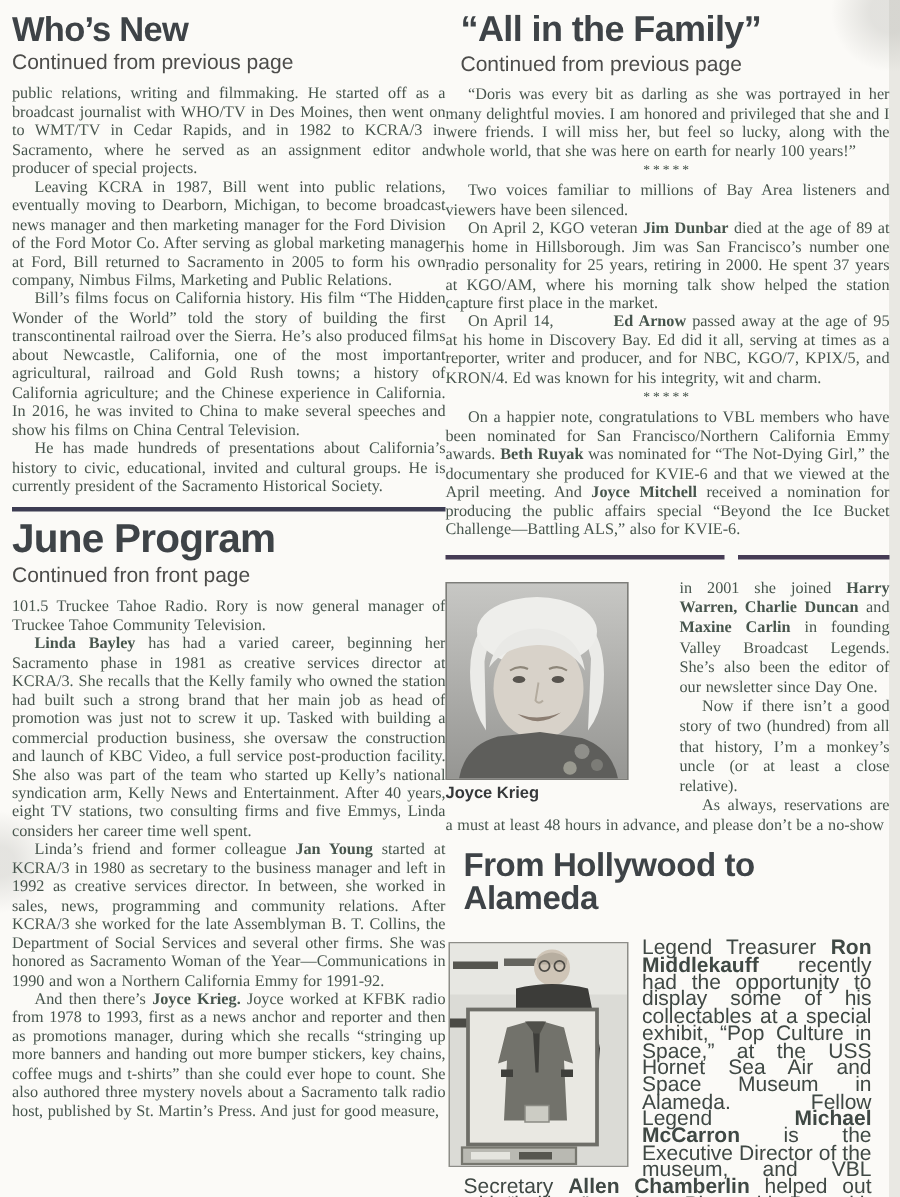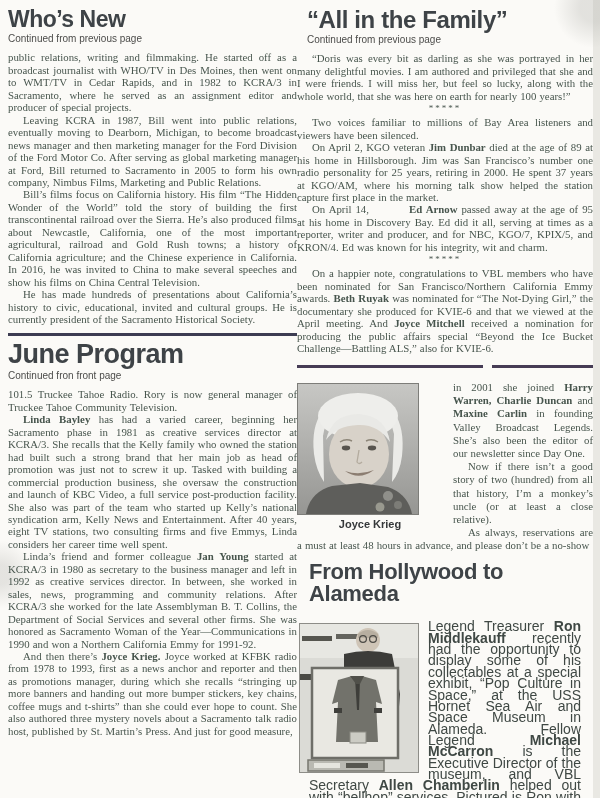--- a/index.html
+++ b/index.html
@@ -27,21 +27,21 @@
     font-family:"Liberation Sans", sans-serif;
     font-weight:bold;color:#3e4347;margin:0;line-height:1.02;
   }
   .h-wn{font-size:23px;letter-spacing:-.5px;}
   .h-jp{font-size:27px;letter-spacing:-.5px;margin-top:5px;}
   .h-af{font-size:24px;letter-spacing:-.4px;padding-left:10px;}
   .h-ha{font-size:22px;letter-spacing:-.3px;margin:8px 0 16px;padding-left:12px;}
 
   .continued{
     font-family:"Liberation Sans", sans-serif;
-    font-size:10px;color:#4c4c4a;margin:2px 0 7px;
+    font-size:14px;color:#4c4c4a;margin:2px 0 7px;
   }
   .col.right .continued{padding-left:10px;}
 
   p.body{
     margin:0;color:#47554d;
     font-size:10.8px;line-height:12.45px;
     text-align:justify;text-indent:15px;
     word-spacing:.4px;
   }
   p.body.noindent{text-indent:0;}
@@ -53,21 +53,21 @@
   }
 
   .rule{height:2.5px;background:#3c3c52;margin:8px 0 0;}
   .rule2{display:flex;gap:9px;margin:11px 0 13px;}
   .rule2 .seg{height:2.5px;background:#463c55;}
   .rule2 .seg.a{width:63%;}
   .rule2 .seg.b{flex:1;}
 
   figure{margin:0;}
   .joyce-fig{
-    float:left;width:146px;margin:2px 10px 2px 0;text-align:center;
+    float:left;width:146px;margin:2px 10px 2px 0;text-align:left;
   }
   .joyce-fig svg{display:block;border:1px solid #7d7d79;background:#b9b9b6;}
   .joyce-fig figcaption{
     font-family:"Liberation Sans", sans-serif;font-weight:bold;
     font-size:11px;color:#35383a;margin-top:3px;
   }
   .joyce-sect p.body{line-height:13.2px;}
   .clear{clear:both;}
 
   .ron-fig{float:left;margin:2px 9px 2px 2px;}
@@ -102,21 +102,21 @@
       <p class="body"><span style="font-weight: bold;">Linda Bayley</span><span> has had a varied career, beginning her Sacramento phase in 1981 as creative services director at KCRA/3. She recalls that the Kelly family who owned the station had built such a strong brand that her main job as head of promotion was just not to screw it up. Tasked with building a commercial production business, she oversaw the construction and launch of KBC Video, a full service post-production facility. She also was part of the team who started up Kelly’s national syndication arm, Kelly News and Entertainment. After 40 years, eight TV stations, two consulting firms and five Emmys, Linda considers her career time well spent.</span></p>
       <p class="body"><span>Linda’s friend and former colleague </span><span style="font-weight: bold;">Jan Young</span><span> started at KCRA/3 in 1980 as secretary to the business manager and left in 1992 as creative services director. In between, she worked in sales, news, programming and community relations. After KCRA/3 she worked for the late Assemblyman B. T. Collins, the Department of Social Services and several other firms. She was honored as Sacramento Woman of the Year—Communications in 1990 and won a Northern California Emmy for 1991-92.</span></p>
       <p class="body"><span>And then there’s </span><span style="font-weight: bold;">Joyce Krieg.</span><span> Joyce worked at KFBK radio from 1978 to 1993, first as a news anchor and reporter and then as promotions manager, during which she recalls “stringing up more banners and handing out more bumper stickers, key chains, coffee mugs and t-shirts” than she could ever hope to count. She also authored three mystery novels about a Sacramento talk radio host, published by St. Martin’s Press. And just for good measure,</span></p>
     </section>
   </div>
 
   <div class="col right">
     <section>
       <h1 class="head h-af">“All in the Family”</h1>
       <div class="continued">Continued from previous page</div>
-      <p class="body"><span>“Doris was every bit as darling as she was portrayed in her many delightful movies. I am authored and privileged that she and I were friends. I will miss her, but feel so lucky, along with the whole world, that she was here on earth for nearly 100 years!”</span></p>
+      <p class="body"><span>“Doris was every bit as darling as she was portrayed in her many delightful movies. I am honored and privileged that she and I were friends. I will miss her, but feel so lucky, along with the whole world, that she was here on earth for nearly 100 years!”</span></p>
       <div class="stars">*****</div>
       <p class="body"><span>Two voices familiar to millions of Bay Area listeners and viewers have been silenced.</span></p>
       <p class="body"><span>On April 2, KGO veteran </span><span style="font-weight: bold; font-family: Liberation Serif, serif;">Jim Dunbar</span><span> died at the age of 89 at his home in Hillsborough. Jim was San Francisco’s number one radio personality for 25 years, retiring in 2000. He spent 37 years at KGO/AM, where his morning talk show helped the station capture first place in the market.</span></p>
       <p class="body"><span>On April 14, </span><span style="font-weight: bold; padding-left: 36px;">Ed Arnow</span><span> passed away at the age of 95 at his home in Discovery Bay. Ed did it all, serving at times as a reporter, writer and producer, and for NBC, KGO/7, KPIX/5, and KRON/4. Ed was known for his integrity, wit and charm.</span></p>
       <div class="stars">*****</div>
       <p class="body"><span>On a happier note, congratulations to VBL members who have been nominated for San Francisco/Northern California Emmy awards. </span><span style="font-weight: bold;">Beth Ruyak</span><span> was nominated for “The Not-Dying Girl,” the documentary she produced for KVIE-6 and that we viewed at the April meeting. And </span><span style="font-weight: bold;">Joyce Mitchell</span><span> received a nomination for producing the public affairs special “Beyond the Ice Bucket Challenge—Battling ALS,” also for KVIE-6.</span></p>
     </section>
 
     <div class="rule2">
       <span class="seg a"></span>

